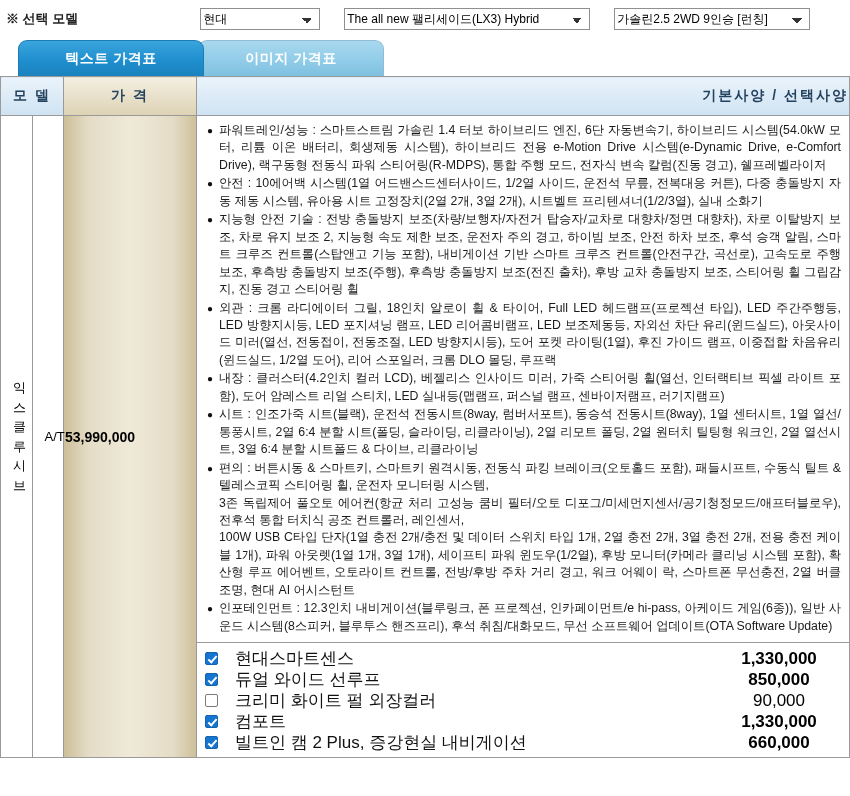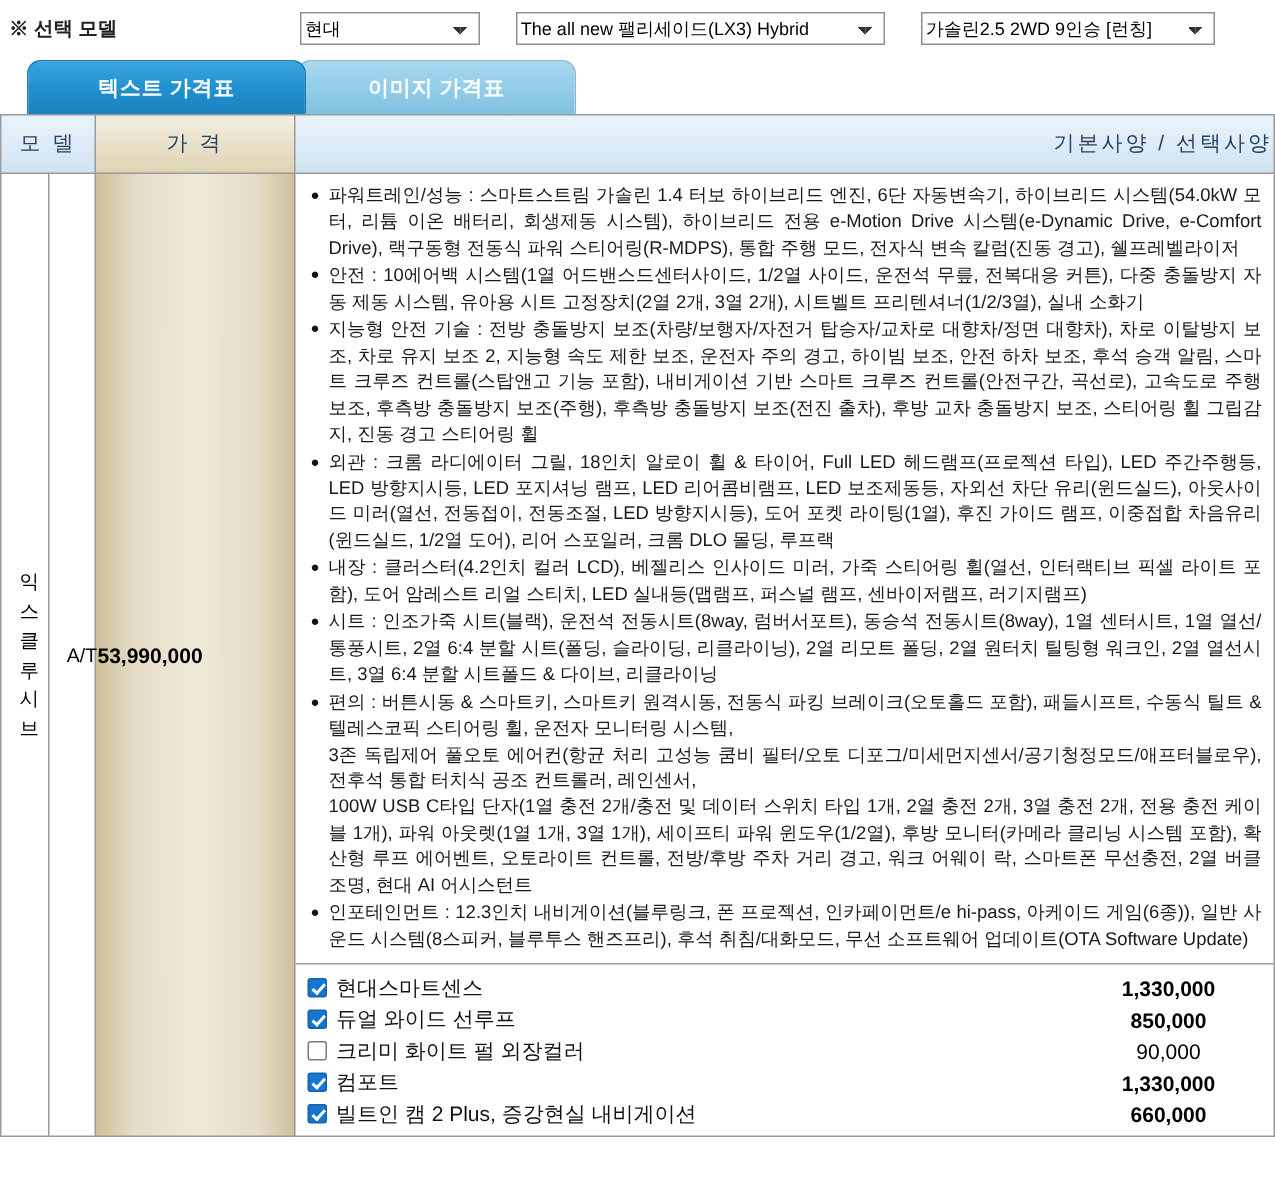--- a/index.html
+++ b/index.html
@@ -106,21 +106,21 @@
     border-collapse: collapse;
     table-layout: fixed;
   }
   table.grid th, table.grid td {
     border: 1px solid #9a9a9a;
     vertical-align: middle;
   }
   thead th {
     height: 36px;
     font-size: 14px;
-    font-weight: normal;
+    font-weight: bold;
     color: #24425f;
     letter-spacing: 2px;
   }
   th.h-model { width: 60px; background: linear-gradient(180deg,#eaf3fb,#cfe3f2); }
   th.h-price { width: 130px; background: linear-gradient(180deg,#f4efe1,#ddd2b4); }
   th.h-spec  { background: linear-gradient(180deg,#eaf3fb,#cfe3f2); text-align: right; }
 
   td.c-model {
     width: 60px;
     text-align: center;
@@ -167,21 +167,22 @@
 
   
   .opt-wrap {
     border-top: 1px solid #9a9a9a;
     padding: 5px 6px 4px 8px;
   }
   .opt-row {
     display: flex;
     align-items: center;
     height: 21px;
-    font-size: 14px;
+    font-size: 17px;
+    gap: 11px;
   }
   .opt-check {
     flex: 0 0 17px;
     height: 13px;
     display: flex;
     align-items: center;
   }
   .cb {
     width: 13px;
     height: 13px;

